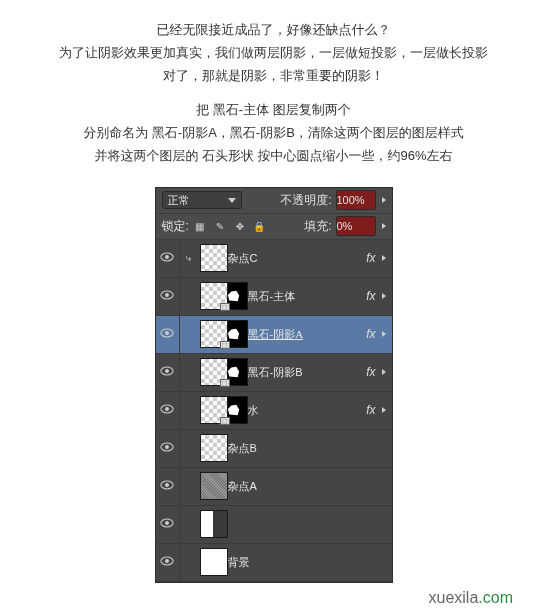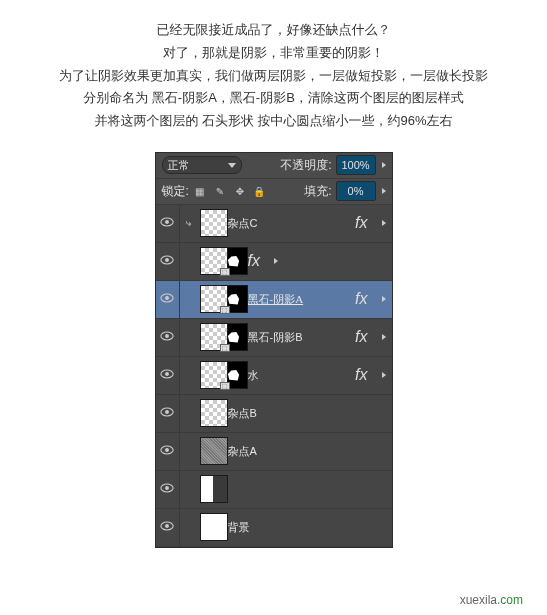--- a/index.html
+++ b/index.html
@@ -48,38 +48,38 @@
     .dropdown {
       background: #3f3f3f;
       border: 1px solid #2a2a2a;
       height: 18px;
       display: flex;
       align-items: center;
       padding: 0 5px;
       font-size: 11px;
       border-radius: 2px;
     }
-    .blend-mode { width: 80px; justify-content: space-between; border-radius: 8px; }
+    .blend-mode { width: 80px; justify-content: space-between; }
     .chevron {
       display: inline-block;
       width: 0; height: 0;
       border-left: 4px solid transparent;
       border-right: 4px solid transparent;
       border-top: 5px solid #ccc;
     }
     .spacer { flex: 1; }
     .label-text { font-size: 12px; }
     .pct-field {
       width: 40px;
       height: 20px;
-      background: #0c4a6e;
+      background: #7f1d1d;
       border: 1px solid #2a2a2a;
       display: flex;
       align-items: center;
-      justify-content: center;
+      justify-content: flex-start;
       font-size: 11px;
       border-radius: 2px;
     }
     .mini-chevron {
       display: inline-block;
       width: 0; height: 0;
       border-top: 3px solid transparent;
       border-bottom: 3px solid transparent;
       border-left: 4px solid #ccc;
       margin-left: 2px;
@@ -170,49 +170,50 @@
 
     .layer-name {
       font-size: 11px;
       color: #e6e6e6;
       flex: 1;
       white-space: nowrap;
     }
     .layer-item.selected .layer-name { text-decoration: underline; font-family: Liberation Serif, serif; }
     .fx-badge {
       font-style: italic;
-      font-size: 16px;
-      margin-right: 14px;
+      font-size: 12px;
+      margin-right: 6px;
       color: #ddd;
     }
     .fx-chev {
       display: inline-block;
       width: 0; height: 0;
       border-top: 3px solid transparent;
       border-bottom: 3px solid transparent;
       border-left: 4px solid #ccc;
       margin-right: 6px;
     }
 
     .watermark {
       position: absolute;
-      right: 24px;
+      right: 34px;
       bottom: 8px;
-      font-size: 12px;
+      font-size: 16px;
       color: #666;
     }
     .watermark .com { color: #2e8b3d; }
   </style>
 </head>
 <body>
 
 <div class="intro-text">
   <p>已经无限接近成品了，好像还缺点什么？</p>
+  <p>为了让阴影效果更加真实，我们做两层阴影，一层做短投影，一层做长投影</p>
   <p>对了，那就是阴影，非常重要的阴影！</p>
-  <p>为了让阴影效果更加真实，我们做两层阴影，一层做短投影，一层做长投影</p>
+  <p class="second-block">把 黑石-主体 图层复制两个</p>
   <p>分别命名为 黑石-阴影A，黑石-阴影B，清除这两个图层的图层样式</p>
   <p>并将这两个图层的 石头形状 按中心圆点缩小一些，约96%左右</p>
 </div>
 
 <div class="panel-wrapper">
   <div class="layers-panel">
 
     <div class="panel-row top">
       <div class="dropdown blend-mode">
         <span>正常</span>
@@ -266,20 +267,21 @@
               </svg></span>
           </div>
           <div class="link-col"></div>
           <div class="thumb-wrap">
             <div class="thumb checker"></div>
             <div class="link-badge">⬚</div>
             <div class="mask-thumb">
               <div class="rock"></div>
             </div>
           </div>
+          <div class="layer-name">黑石-主体</div>
           <span class="fx-badge">fx</span>
           <span class="fx-chev"></span>
         </div>
         <div class="layer-item selected">
           <div class="eye-col">
             <span class="eye-icon"><svg viewBox="0 0 16 10">
                 <ellipse cx="8" cy="5" rx="7" ry="4.5" fill="none" stroke="#ccc" stroke-width="1.2"></ellipse>
                 <circle cx="8" cy="5" r="2.2" fill="#ccc"></circle>
               </svg></span>
           </div>

